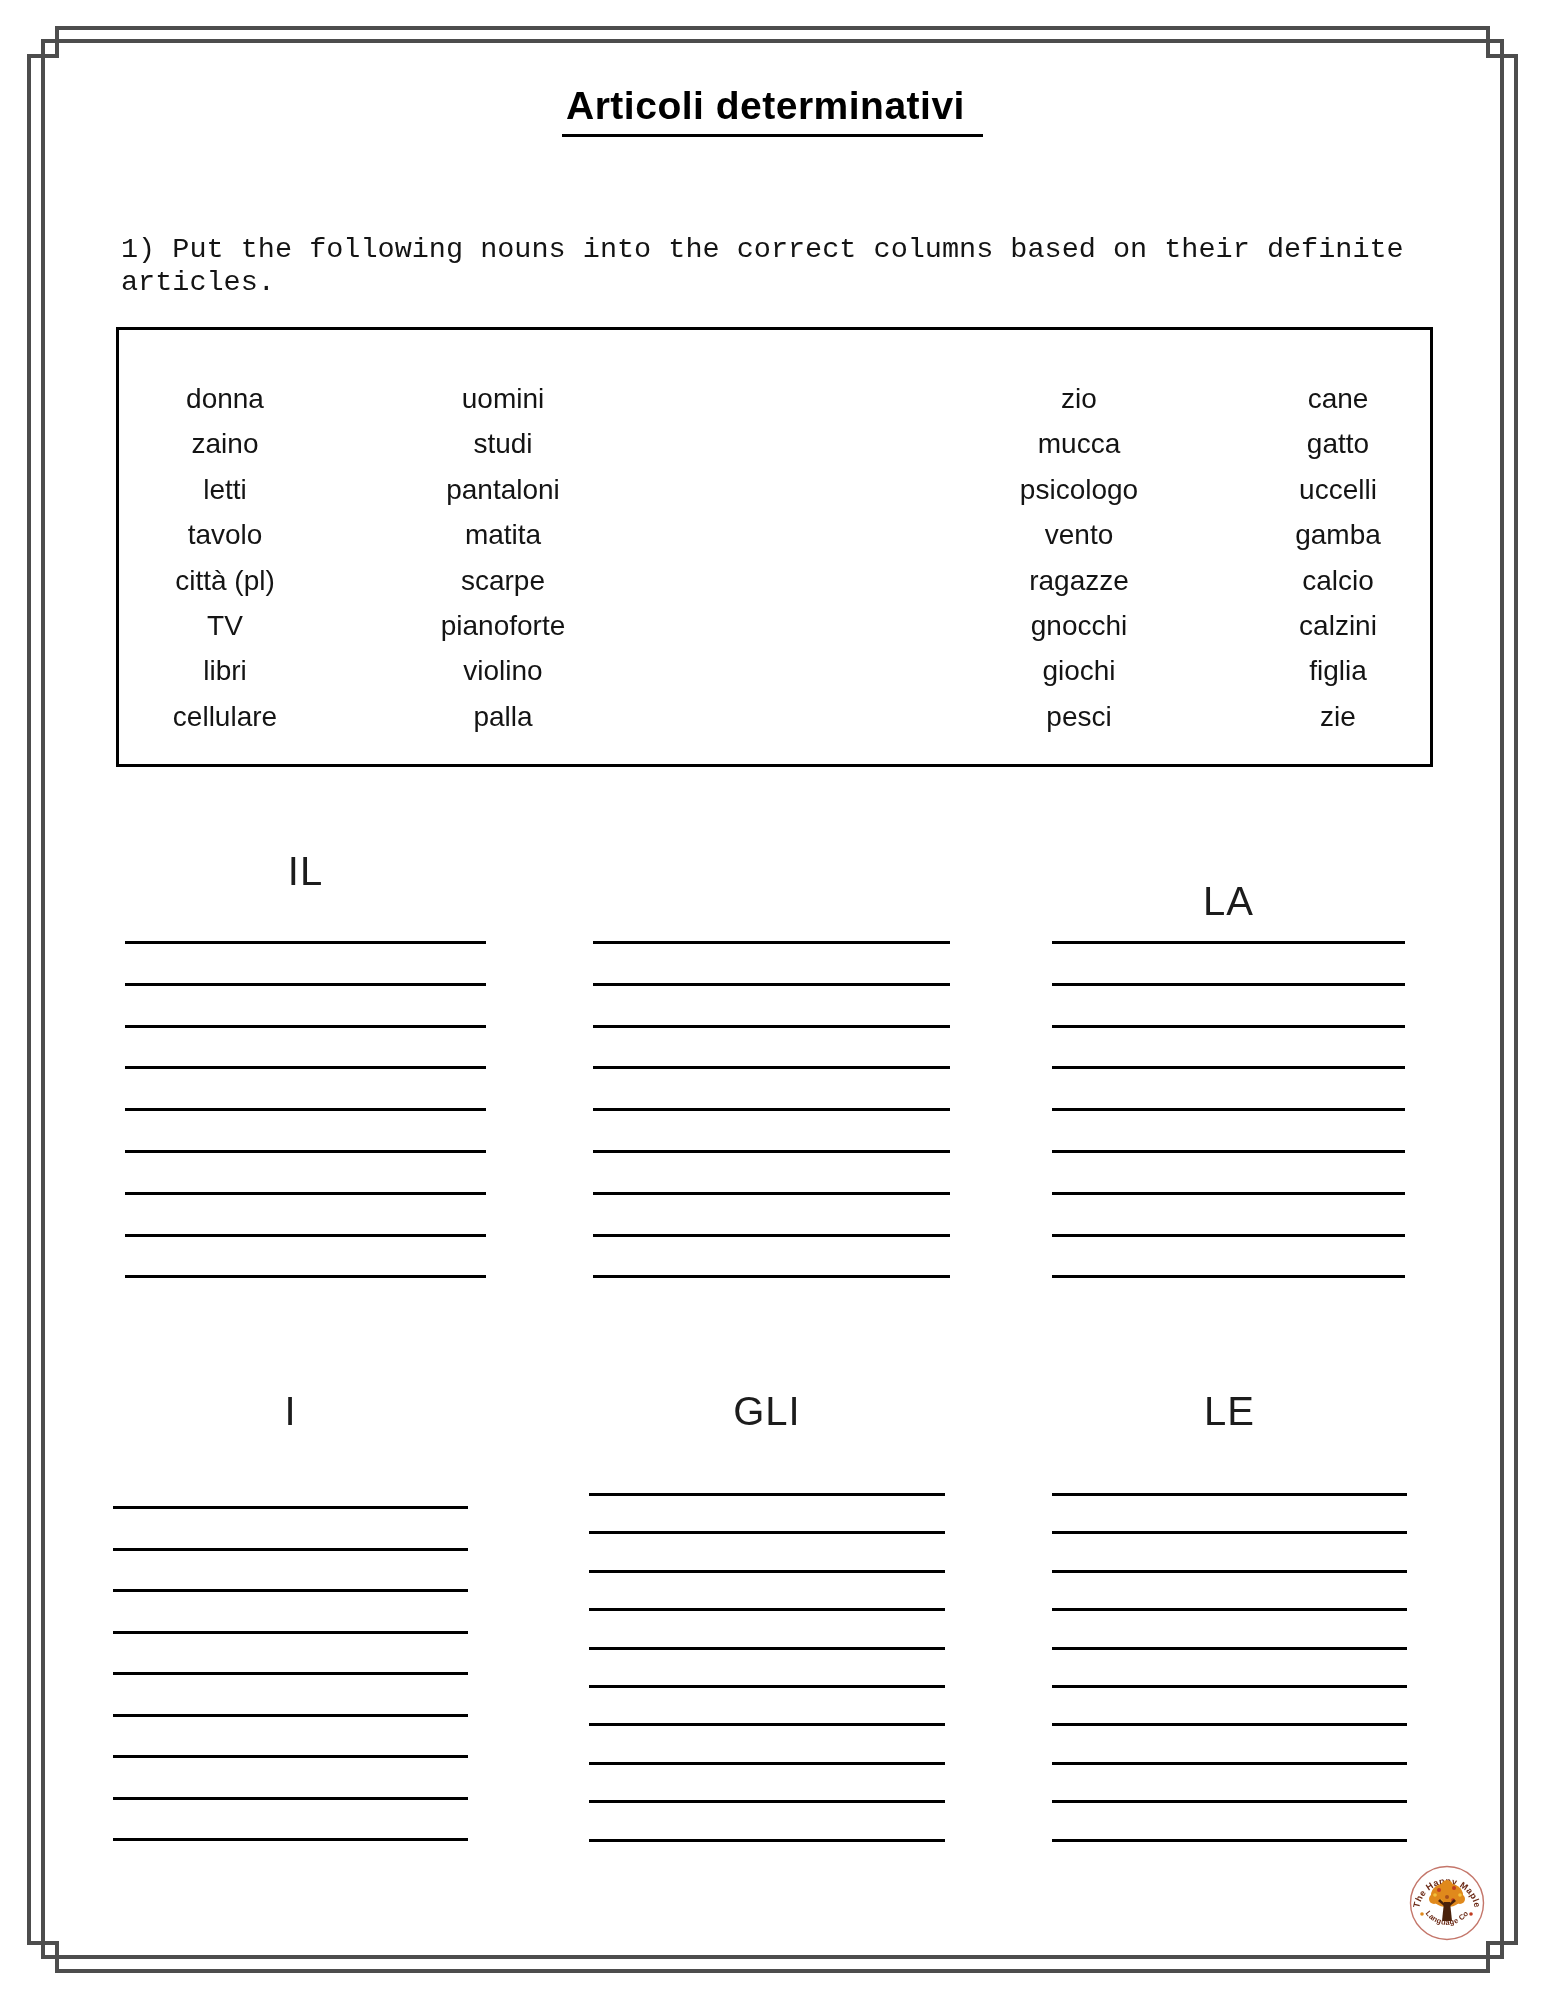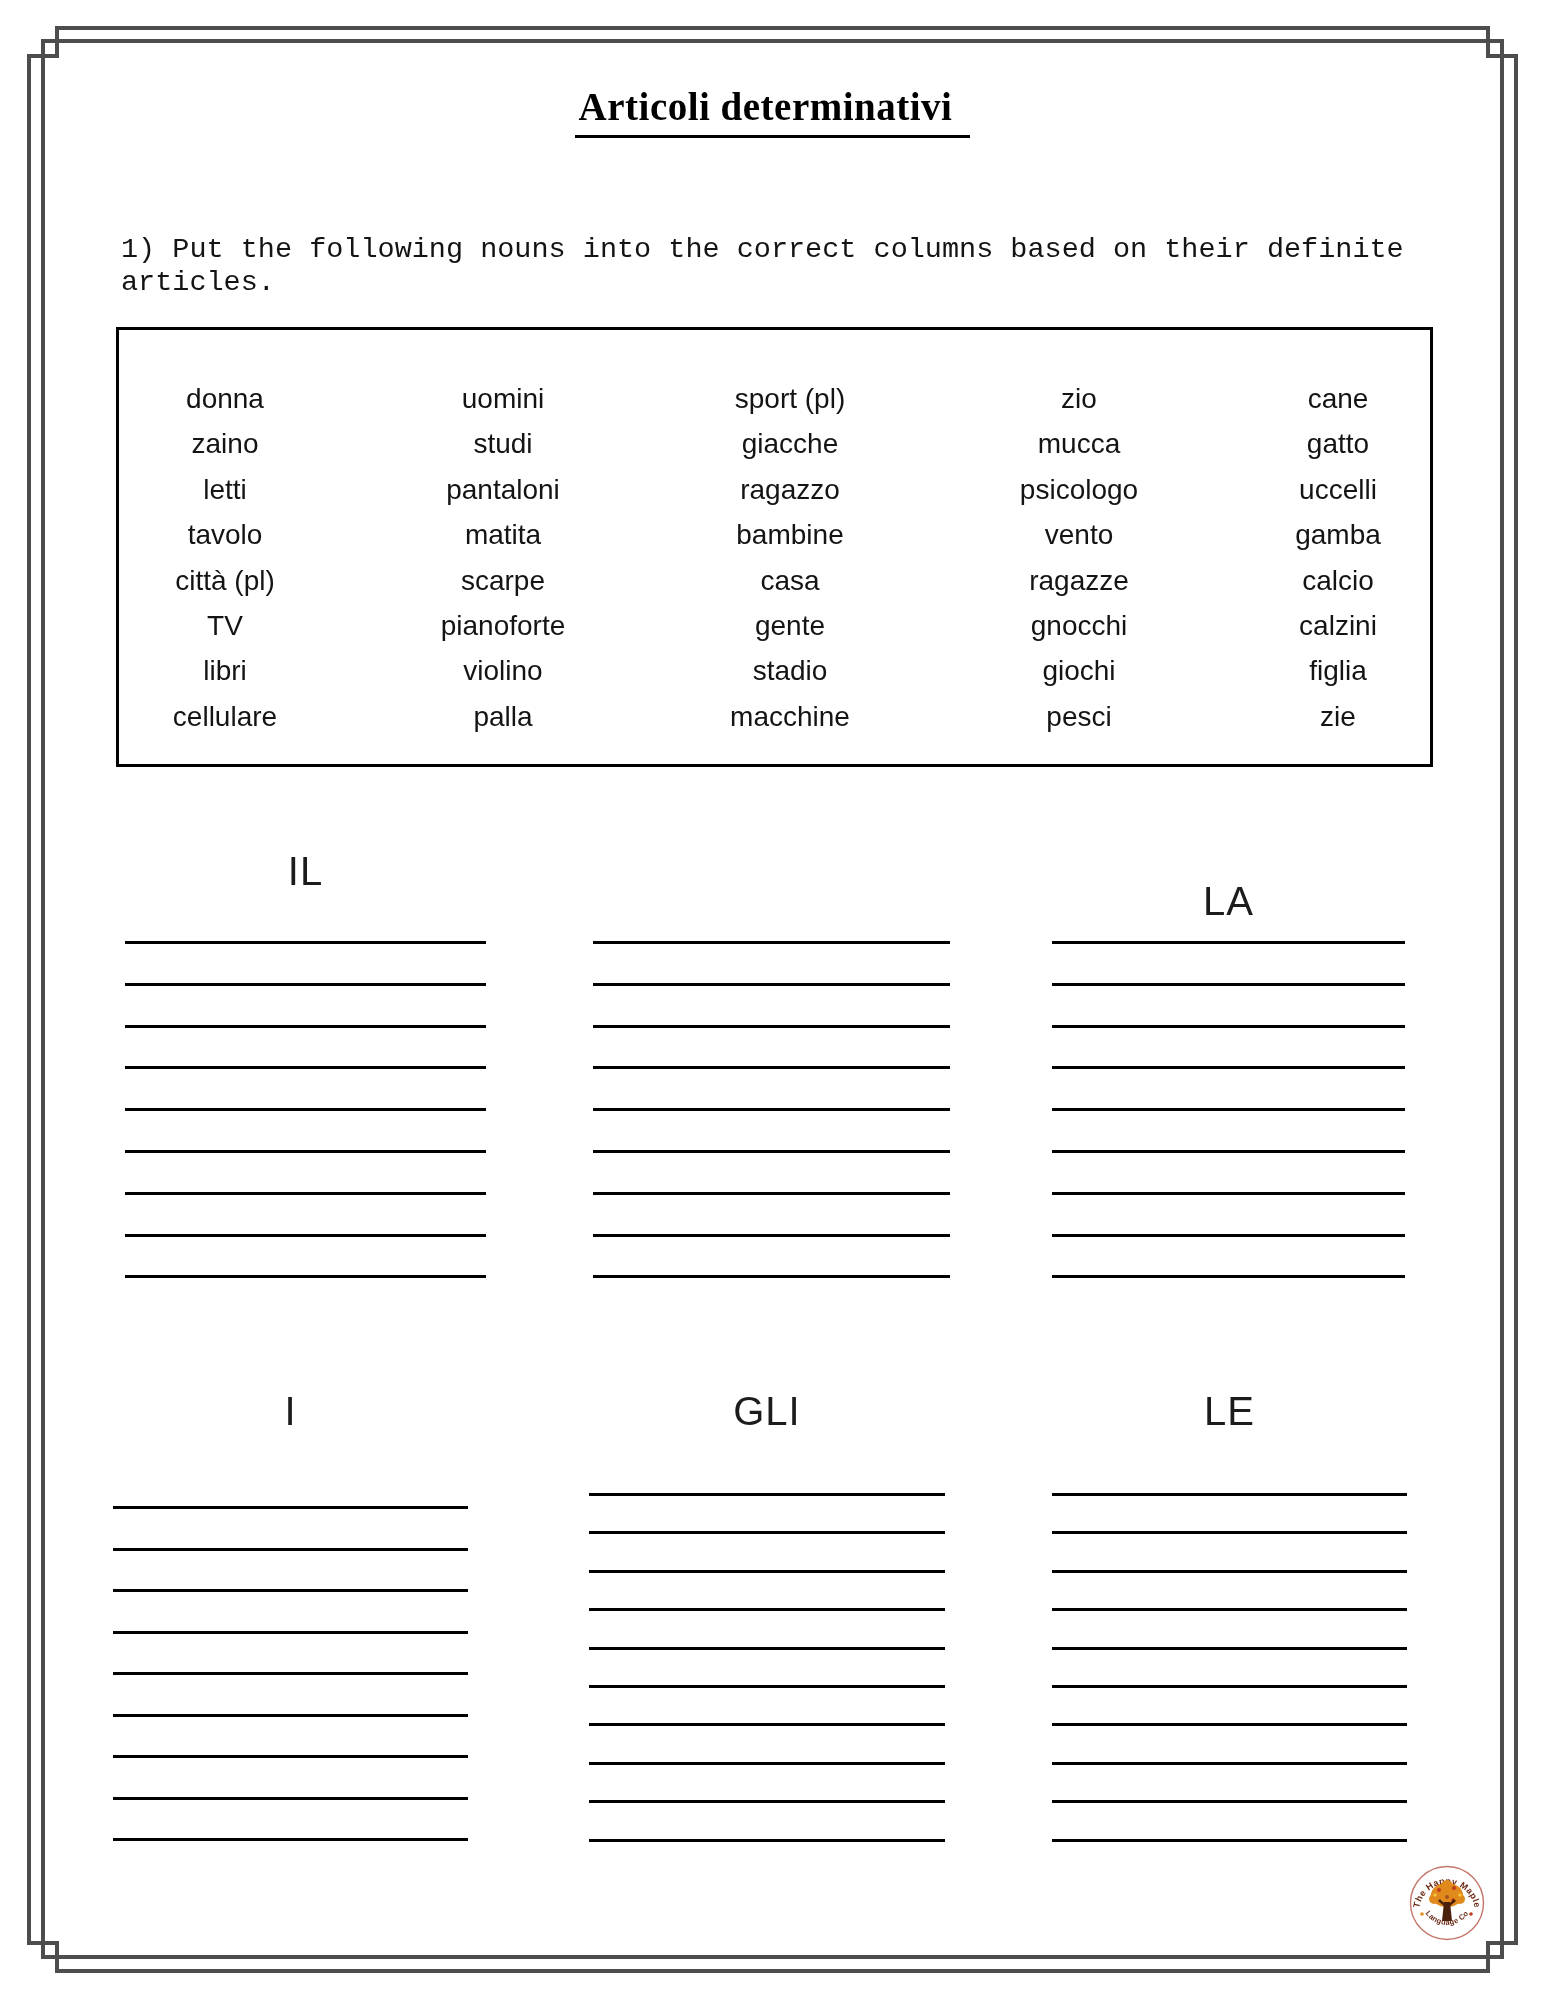--- a/index.html
+++ b/index.html
@@ -6,21 +6,21 @@
   .page{
     position:relative;
     width:1545px;height:2000px;
     background:#ffffff;
     font-family:"Liberation Sans", sans-serif;
     overflow:hidden;
   }
   svg.frame{position:absolute;left:0;top:0;}
   .frame-stroke{fill:none;stroke:var(--frame,#4d4d4d);stroke-width:4;}
 
-  .title-wrap{position:absolute;left:0;top:84px;width:1545px;text-align:center;font-family:Liberation Serif, serif;}
+  .title-wrap{position:absolute;left:0;top:84px;width:1545px;text-align:center;}
   .title{
     display:inline-block;
     font-size:39px;font-weight:bold;color:#000;
     border-bottom:3px solid #000;
     padding:0 18px 6px 4px;
     letter-spacing:.5px;
   }
   .instruction{
     position:absolute;left:121px;top:233px;width:1350px;margin:0;
     font-size:28.5px;color:var(--ink,#141414);font-family:Liberation Mono, monospace;
@@ -95,30 +95,20 @@
       </div>
     <div class="wb-col c1">
         <div class="wb-word">uomini</div>
         <div class="wb-word">studi</div>
         <div class="wb-word">pantaloni</div>
         <div class="wb-word">matita</div>
         <div class="wb-word">scarpe</div>
         <div class="wb-word">pianoforte</div>
         <div class="wb-word">violino</div>
         <div class="wb-word">palla</div>
-      </div>
-    <div class="wb-col c2">
-        <div class="wb-word">sport (pl)</div>
-        <div class="wb-word">giacche</div>
-        <div class="wb-word">ragazzo</div>
-        <div class="wb-word">bambine</div>
-        <div class="wb-word">casa</div>
-        <div class="wb-word">gente</div>
-        <div class="wb-word">stadio</div>
-        <div class="wb-word">macchine</div>
       </div>
     <div class="wb-col c3">
         <div class="wb-word">zio</div>
         <div class="wb-word">mucca</div>
         <div class="wb-word">psicologo</div>
         <div class="wb-word">vento</div>
         <div class="wb-word">ragazze</div>
         <div class="wb-word">gnocchi</div>
         <div class="wb-word">giochi</div>
         <div class="wb-word">pesci</div>

